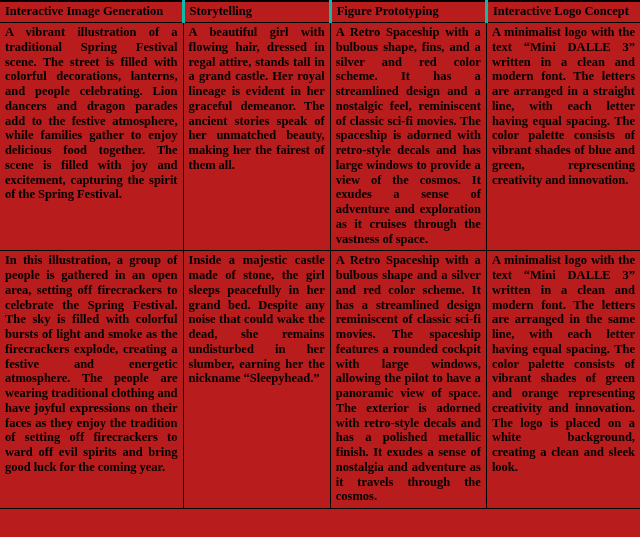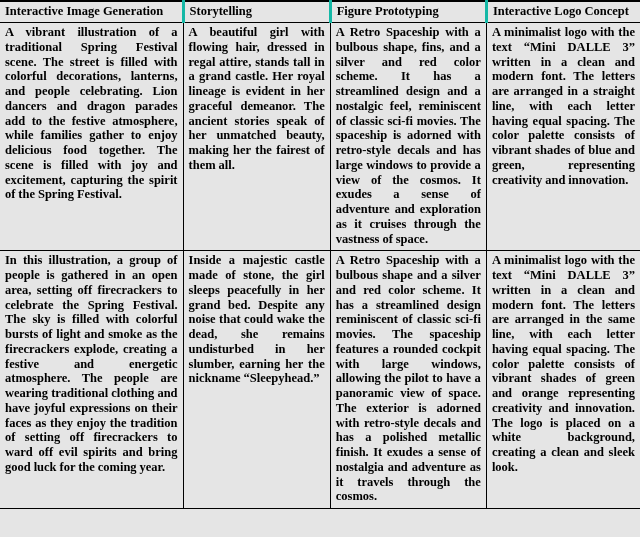--- a/index.html
+++ b/index.html
@@ -6,21 +6,21 @@
     margin: 0;
     padding: 0;
     background: #ffffff;
     color: #000000;
     font-family: "Liberation Serif", "DejaVu Serif", serif;
   }
   .page {
     width: 640px;
     height: 537px;
     box-sizing: border-box;
-    background: #e5e5e5;
+    background: #b91c1c;
     position: relative;
   }
   table.captions-table {
     width: 640px;
     border-collapse: collapse;
     table-layout: fixed;
     border-top: 2px solid #000;
     border-bottom: 1px solid #000;
   }
   table.captions-table col.c1 { width: 28.6%; }

